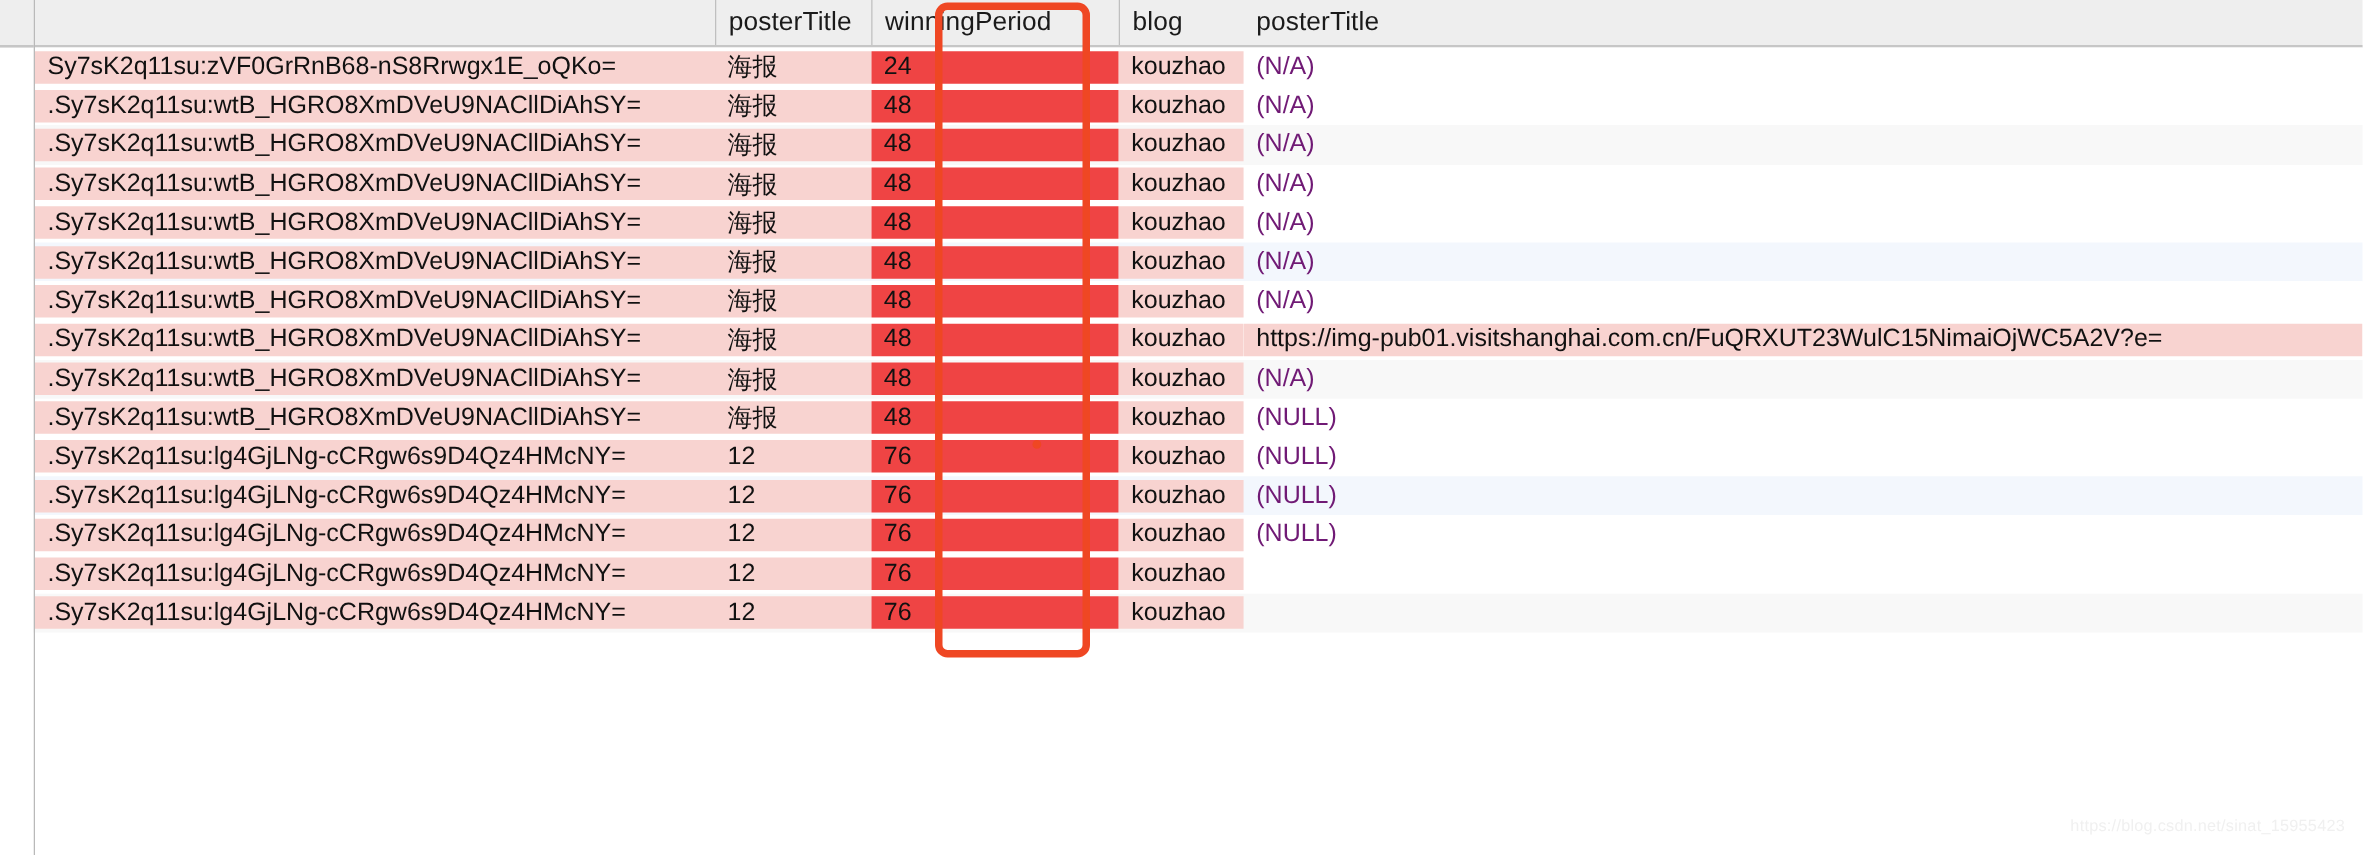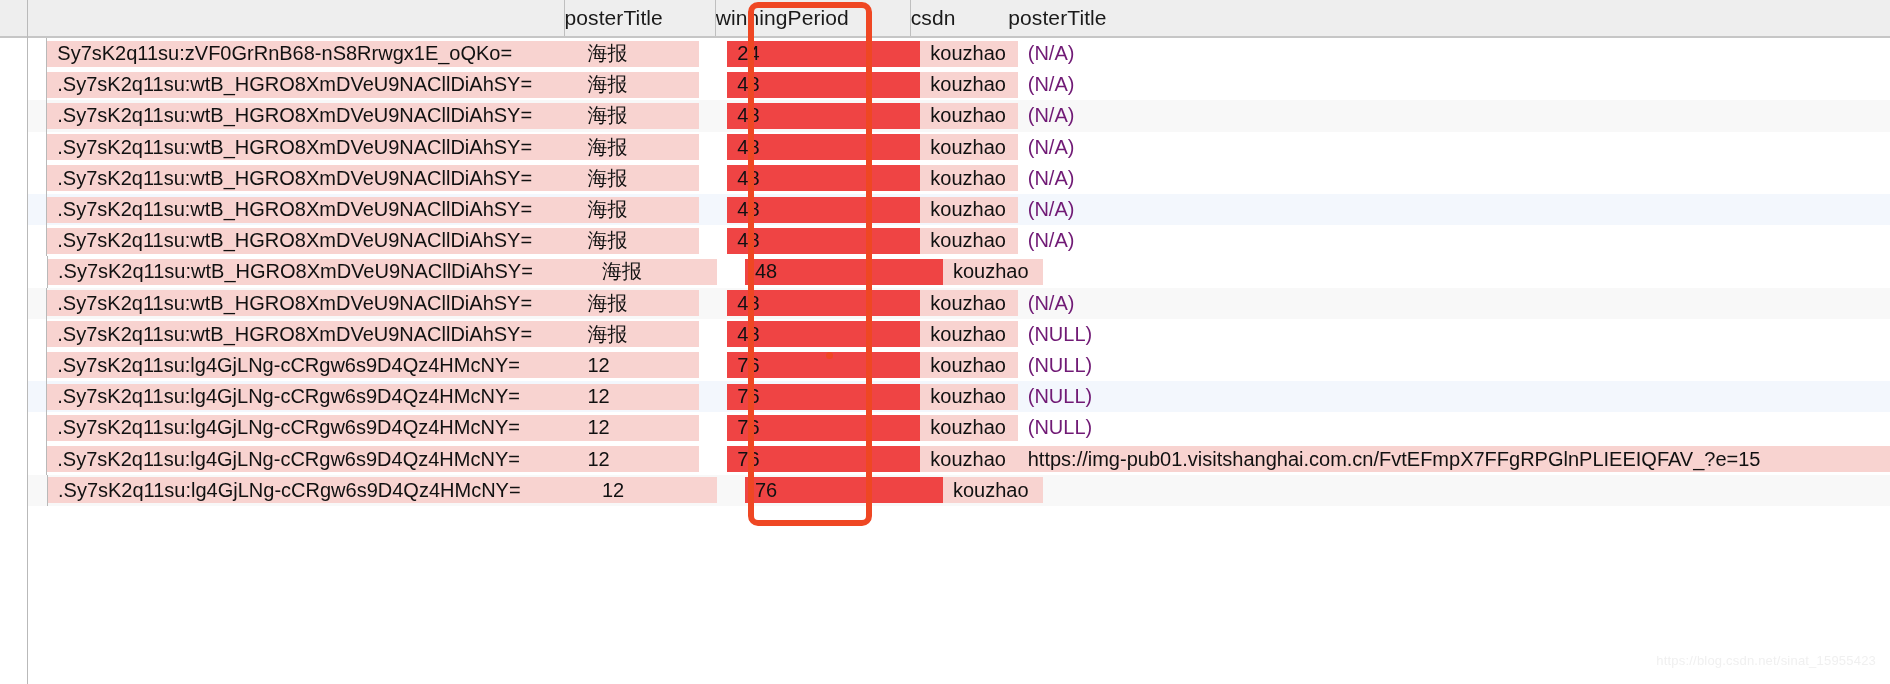--- a/index.html
+++ b/index.html
@@ -30,53 +30,53 @@
     background: #eeeeee;
     border-bottom: 2px solid #c6c6c6;
     box-sizing: border-box;
   }
   .hcell {
     box-sizing: border-box;
     display: flex;
     align-items: center;
     font-size: 21px;
     color: #1a1a1a;
+    padding-left: 10px;
     letter-spacing: 0.1px;
     white-space: nowrap;
     overflow: hidden;
   }
   .hcell.sep {
     border-left: 1px solid #bfbfbf;
   }
   .hcell.blank-gutter {
     width: 28px;
     padding-left: 0;
     border-left: none;
     background: #eeeeee;
   }
 
   
   .w-gutter   { width: 28px; }
   .w-id       { width: 544px; }
   .w-poster   { width: 125px; }
-  .w-winning  { width: 170px; margin-left: 28px; }
+  .w-winning  { width: 170px; }
   .w-typepad  { width: 28px; }
   .w-type     { width: 100px; }
   .w-url      { width: 895px; }
 
   
   .grid-body {
     position: relative;
   }
   .grid-row {
     display: flex;
     height: 31.2px;
     box-sizing: border-box;
     background: #ffffff;
-    padding-left: 20px;
   }
   .grid-row.alt-gray  { background: #f8f8f8; }
   .grid-row.alt-blue  { background: #f3f7fd; }
 
   .cell {
     box-sizing: border-box;
     display: flex;
     align-items: center;
     font-size: 20px;
     color: #111111;
@@ -186,21 +186,21 @@
   <div id="left-gutter-fill"></div>
   <div id="left-gutter-head"></div>
   <div id="left-rule"></div>
 
   <div class="grid-header">
     <div class="hcell blank-gutter"></div>
     <div class="hcell w-id"></div>
     <div class="hcell sep w-poster">posterTitle</div>
     <div class="hcell sep w-winning">winningPeriod</div>
     <div class="hcell w-typepad"></div>
-    <div class="hcell sep w-type">csdn</div>
+    <div class="hcell sep w-type">blog</div>
     <div class="hcell w-url">posterTitle</div>
   </div>
 
   <div class="grid-body" id="grid-body">
       <div class="grid-row ">
         <div class="cell gutter w-gutter"></div>
         <div class="cell pad-none w-id">
           <div class="fill pink">Sy7sK2q11su:zVF0GrRnB68-nS8Rrwgx1E_oQKo=</div>
         </div>
         <div class="cell pad-none w-poster">
@@ -355,20 +355,23 @@
         </div>
         <div class="cell pad-none w-winning">
           <div class="fill purple">48</div>
         </div>
         <div class="cell w-typepad pad-none">
           <div class="fill purple"></div>
         </div>
         <div class="cell pad-none w-type">
           <div class="fill pink">kouzhao</div>
         </div>
+        <div class="cell pad-none w-url">
+          <div class="fill pink">https://img-pub01.visitshanghai.com.cn/FuQRXUT23WulC15NimaiOjWC5A2V?e=</div>
+        </div>
       </div>
       <div class="grid-row alt-gray">
         <div class="cell gutter w-gutter"></div>
         <div class="cell pad-none w-id">
           <div class="fill pink">.Sy7sK2q11su:wtB_HGRO8XmDVeU9NACllDiAhSY=</div>
         </div>
         <div class="cell pad-none w-poster">
           <div class="fill pink">海报</div>
         </div>
         <div class="cell pad-none w-winning">
@@ -477,23 +480,20 @@
           <div class="fill pink">12</div>
         </div>
         <div class="cell pad-none w-winning">
           <div class="fill purple">76</div>
         </div>
         <div class="cell w-typepad pad-none">
           <div class="fill purple"></div>
         </div>
         <div class="cell pad-none w-type">
           <div class="fill pink">kouzhao</div>
-        </div>
-        <div class="cell pad-none w-url">
-          <div class="fill pink">https://img-pub01.visitshanghai.com.cn/FvtEFmpX7FFgRPGlnPLIEEIQFAV_?e=15</div>
         </div>
       </div>
       <div class="grid-row alt-gray">
         <div class="cell gutter w-gutter"></div>
         <div class="cell pad-none w-id">
           <div class="fill pink">.Sy7sK2q11su:lg4GjLNg-cCRgw6s9D4Qz4HMcNY=</div>
         </div>
         <div class="cell pad-none w-poster">
           <div class="fill pink">12</div>
         </div>

